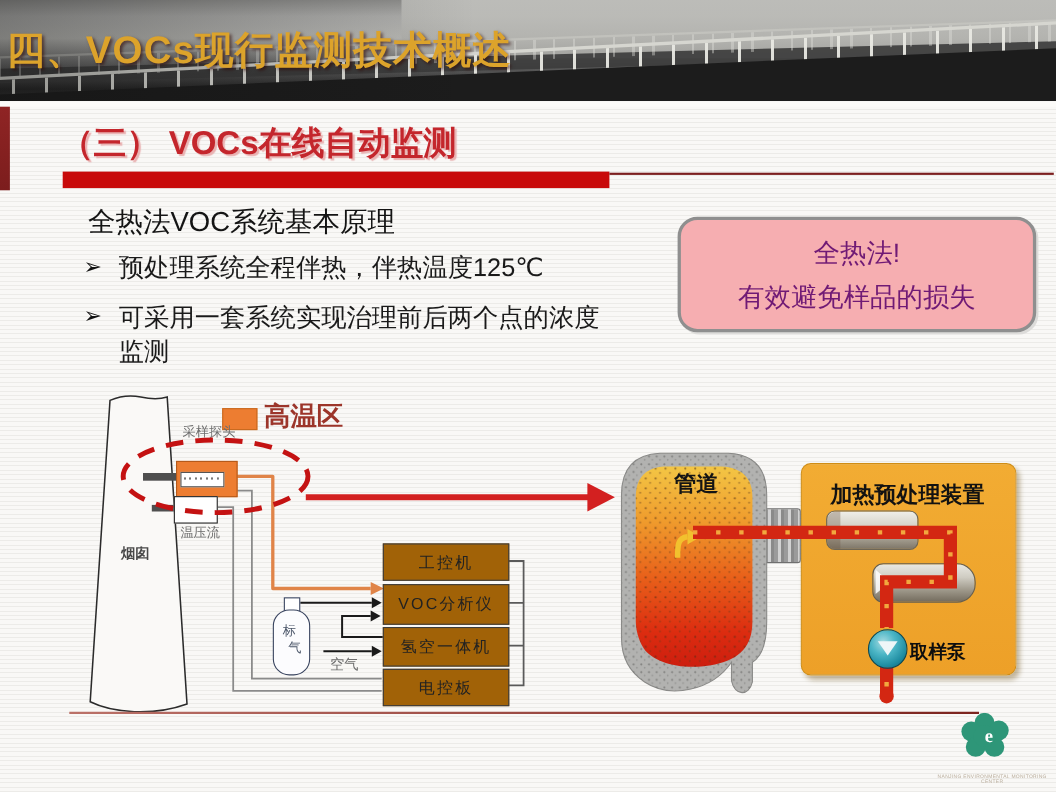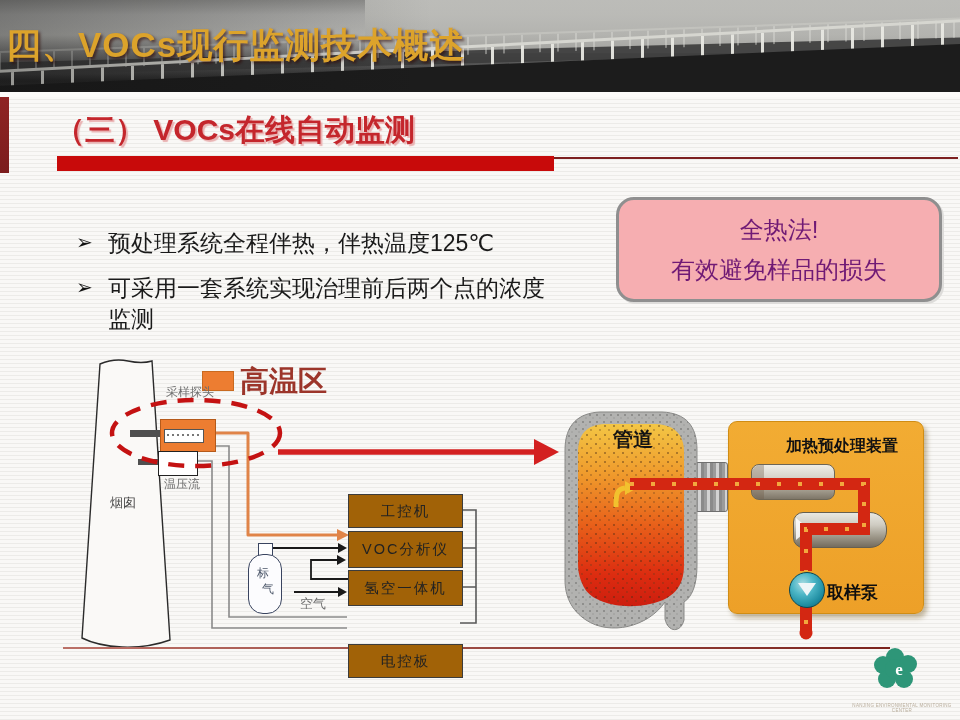--- a/index.html
+++ b/index.html
@@ -37,37 +37,37 @@
   .bullet-row{display:flex;align-items:flex-start;margin-bottom:14px;}
   .bullet-marker{width:32px;font-size:20px;color:#111;flex:0 0 32px;padding-top:2px;}
   .bullet-text{font-size:23px;color:#1a1a1a;line-height:1.35;width:452px;}
   .callout{left:616px;top:197px;width:320px;height:99px;background:#F6AEB1;border:3px solid #8f8f8f;
          border-radius:18px;z-index:4;box-shadow:2px 2px 0 #dddcda;display:flex;flex-direction:column;
          align-items:center;justify-content:center;gap:8px;}
   .callout div{font-size:24px;color:#701a75;}
   
   .lbl{position:absolute;white-space:nowrap;z-index:4;}
   .legend-swatch{left:202px;top:371px;width:30px;height:18px;background:#ED7D31;border:1px solid #C96A20;z-index:4;}
-  .legend-label{left:240px;top:362px;font-size:29px;font-weight:600;color:#9C352A;}
+  .legend-label{left:240px;top:362px;font-size:24px;font-weight:600;color:#9C352A;}
   .small-gray{font-size:12px;color:#6e6e6e;}
   .probe-box{left:160px;top:419px;width:54px;height:31px;background:#ED7D31;border:1px solid #B55A1A;z-index:4;}
   .probe-inner{position:absolute;left:3px;top:9px;width:38px;height:12px;background:#fff;border:1px solid #555;}
   .probe-dots{position:absolute;left:2px;top:4px;width:32px;height:2px;
          background:repeating-linear-gradient(90deg,#777 0 2px,transparent 2px 5px);}
   .tps-box{left:158px;top:451px;width:38px;height:23px;background:#fff;border:1.4px solid #222;z-index:4;}
   .instr{left:348px;width:113px;background:#a16207;border:1.2px solid #3c3c3c;z-index:4;
          display:flex;align-items:center;justify-content:center;font-size:14.5px;color:#222;letter-spacing:2px;}
   .gas-cyl{left:248px;top:554px;width:32px;height:58px;background:#fcfcfe;border:1.5px solid #39445f;
          border-radius:15px;z-index:4;font-size:12px;color:#4a5568;}
   .gas-cyl span{position:absolute;}
   .gas-valve{left:258px;top:543px;width:13px;height:12px;background:#fff;border:1.5px solid #39445f;z-index:4;}
   .preheater{left:728px;top:421px;width:194px;height:191px;border-radius:9px;z-index:1;
          background:linear-gradient(180deg,#F2AC33,#EDA028);border:1px solid #d08d14;
          box-shadow:3px 4px 5px rgba(110,80,20,.4);}
-  .preheater-title{left:728px;top:436px;width:194px;text-align:center;font-size:16px;font-weight:bold;color:#121212;z-index:4;margin-left:17px;}
+  .preheater-title{left:728px;top:436px;width:194px;text-align:center;font-size:20px;font-weight:bold;color:#121212;z-index:4;}
   .cyl1{left:751px;top:464px;width:82px;height:34px;border-radius:8px;z-index:2;
          background:linear-gradient(180deg,#efeee8 0%,#d8d5cb 35%,#a9a395 70%,#7e7668 100%);border:1px solid #6d6656;}
   .cyl1-cap{position:absolute;left:0;top:0;width:12px;height:100%;background:rgba(110,90,70,.35);border-radius:8px 0 0 8px;}
   .cyl2{left:793px;top:512px;width:92px;height:34px;border-radius:10px 17px 17px 10px;z-index:2;
          background:linear-gradient(180deg,#e9e8e2 0%,#cfccc2 35%,#9d9789 70%,#746c5e 100%);border:1px solid #665f50;}
   .cyl2-hl{position:absolute;left:2px;top:5px;width:0;height:0;border-top:11px solid transparent;
          border-bottom:11px solid transparent;border-left:13px solid rgba(255,255,255,.85);}
   .flange{left:694px;top:462px;width:32px;height:48px;z-index:2;border:1px solid #6f6f6f;border-radius:3px;
          background:repeating-linear-gradient(90deg,#9b9b9b 0 3px,#d2d2d2 3px 6px,#8a8a8a 6px 9px);}
   .pump{left:789px;top:572px;width:34px;height:34px;border-radius:50%;z-index:5;border:1px solid #0c4752;
@@ -97,20 +97,21 @@
   <div class="abs main-title">四、VOCs现行监测技术概述</div>
 
   <div class="abs body-bg"></div>
   <div class="abs white-gap"></div>
   <div class="abs left-bar"></div>
 
   <div class="abs section-title">（三） VOCs在线自动监测</div>
   <div class="abs red-bar"></div>
   <div class="abs thin-line"></div>
 
+  <div class="abs heading">全热法VOC系统基本原理</div>
   <div class="abs bullets">
     <div class="bullet-row">
       <span class="bullet-marker">➢</span>
       <span class="bullet-text">预处理系统全程伴热，伴热温度125℃</span>
     </div>
     <div class="bullet-row">
       <span class="bullet-marker">➢</span>
       <span class="bullet-text">可采用一套系统实现治理前后两个点的浓度监测</span>
     </div>
   </div>
@@ -187,26 +188,26 @@
   <div class="lbl legend-label">高温区</div>
 
   <div class="lbl small-gray" style="left:166px;top:384px;">采样探头</div>
   <div class="abs probe-box">
     <div class="probe-inner">
       <div class="probe-dots"></div>
     </div>
   </div>
   <div class="abs tps-box"></div>
   <div class="lbl small-gray" style="left:164px;top:476px;">温压流</div>
-  <div class="lbl" style="left:110px;top:494px;font-size:13px;color:#4a4a4a;">烟囱</div>
+  <div class="lbl" style="left:110px;top:494px;font-size:13px;color:#4a4a4a;font-weight:bold;">烟囱</div>
 
   <div class="abs instr" style="top:494px;height:32px;">工控机</div>
   <div class="abs instr" style="top:570px;height:34px;">氢空一体机</div>
   <div class="abs instr" style="top:531px;height:35px;">VOC分析仪</div>
-  <div class="abs instr" style="top:644px;height:32px;">电控板</div>
+  <div class="abs instr" style="top:608px;height:32px;">电控板</div>
 
   <div class="abs gas-valve"></div>
   <div class="abs gas-cyl">
     <span style="left:8px;top:10px;">标</span>
     <span style="left:13px;top:26px;">气</span>
   </div>
   <div class="lbl" style="left:300px;top:595px;font-size:13px;color:#6e6e6e;">空气</div>
 
   <div class="abs preheater"></div>
   <div class="abs preheater-title">加热预处理装置</div>

